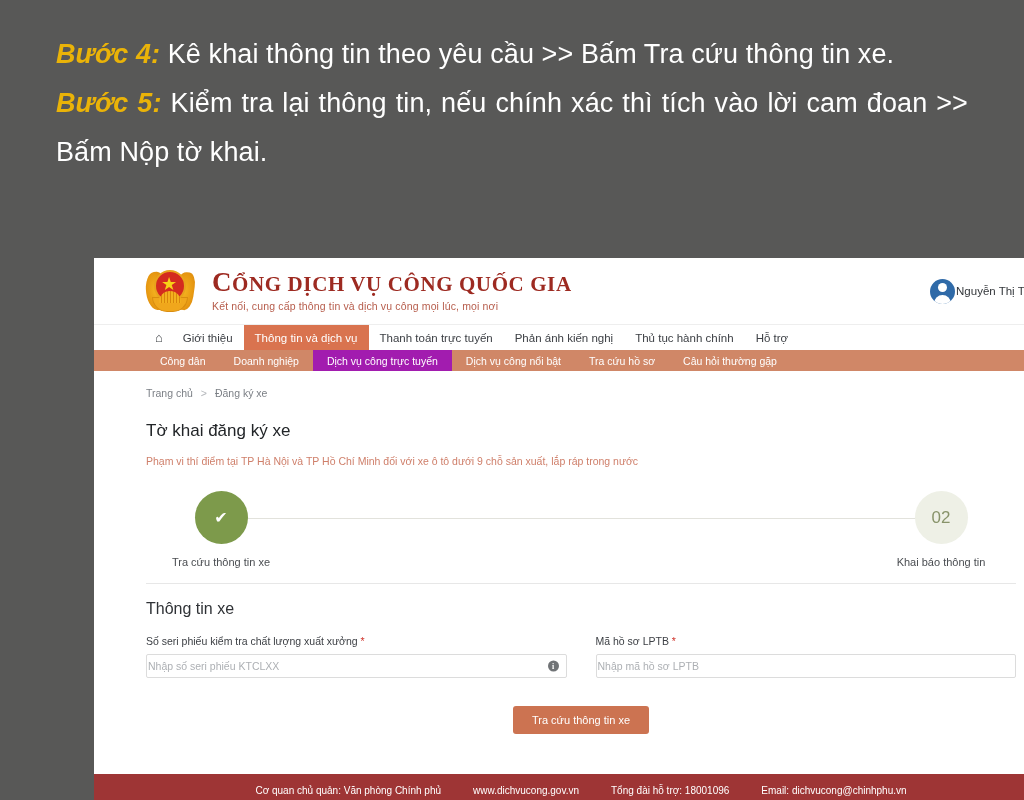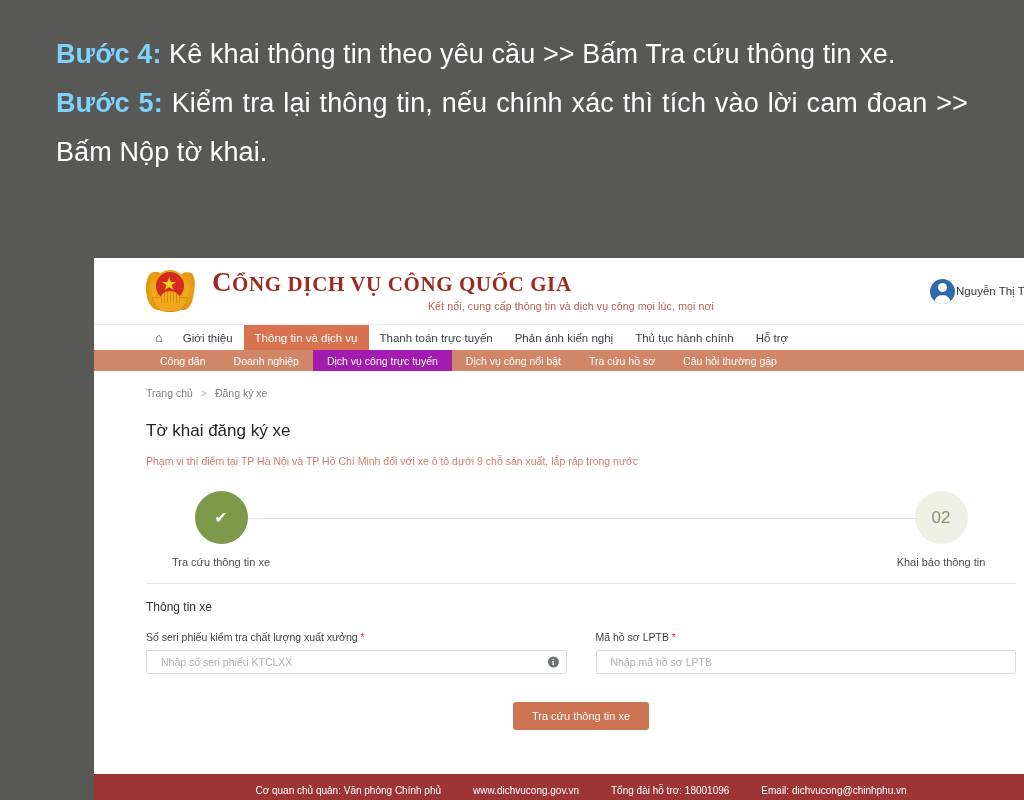--- a/index.html
+++ b/index.html
@@ -25,22 +25,23 @@
     line-height: 49px;
     text-align: justify;
     letter-spacing: 0.1px;
   }
   .slide-text p {
     margin: 0;
     text-align: justify;
     text-align-last: left;
   }
   .step-label {
-    color: #7dd3fc;
+    color: #eab308;
     font-weight: bold;
+    font-style: italic;
   }
 
   
   .site {
     position: absolute;
     left: 94px;
     top: 228px;
     width: 974px;
     height: 548px;
     background: #ffffff;
@@ -130,21 +131,20 @@
   }
   .brand-title .dropcap {
     font-size: 27px;
     line-height: 22px;
   }
   .brand-sub {
     color: #b65c4b;
     font-size: 10.5px;
     margin-top: 5px;
     letter-spacing: 0.15px;
-    text-align: center;
   }
 
   .user-box {
     display: flex;
     align-items: center;
     gap: 1px;
     flex: 0 0 auto;
   }
   .avatar {
     width: 25px; height: 25px;
@@ -292,21 +292,21 @@
     color: #4a4d51;
   }
 
   
   .divider {
     height: 1px;
     background: #e7e7e7;
     margin-top: 14px;
   }
   .section-title {
-    font-size: 12px;
+    font-size: 16px;
     color: #2f3236;
     margin-top: 16px;
   }
   .form-row {
     display: flex;
     gap: 29px;
     margin-top: 17px;
   }
   .field { flex: 1 1 0; }
   .field-label {
@@ -315,21 +315,21 @@
     margin-bottom: 7px;
   }
   .req { color: #d0342c; }
   .input-wrap { position: relative; }
   .text-input {
     width: 100%;
     height: 24px;
     box-sizing: border-box;
     border: 1px solid #dcdcdc;
     border-radius: 2px;
-    padding: 0 26px 0 14px;
+    padding: 0 26px 0 1px;
     font-size: 10.5px;
     color: #2f3236;
     font-family: "Liberation Sans", sans-serif;
     background: #ffffff;
     outline: none;
   }
   .text-input::placeholder { color: #adb0b4; }
   .info-icon {
     position: absolute;
     right: 8px; top: 50%;

